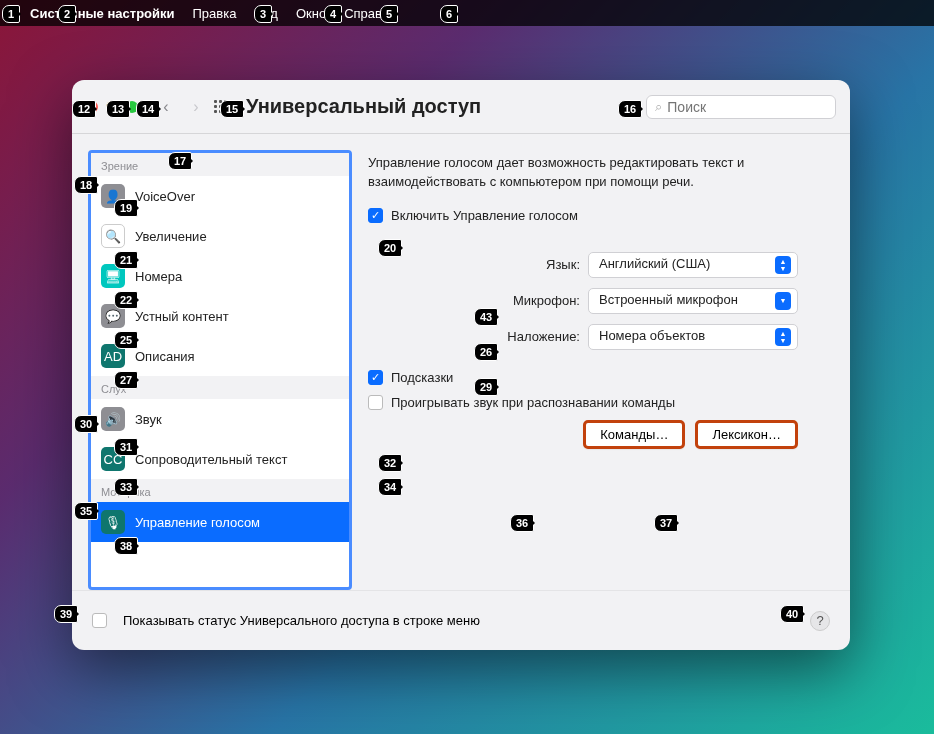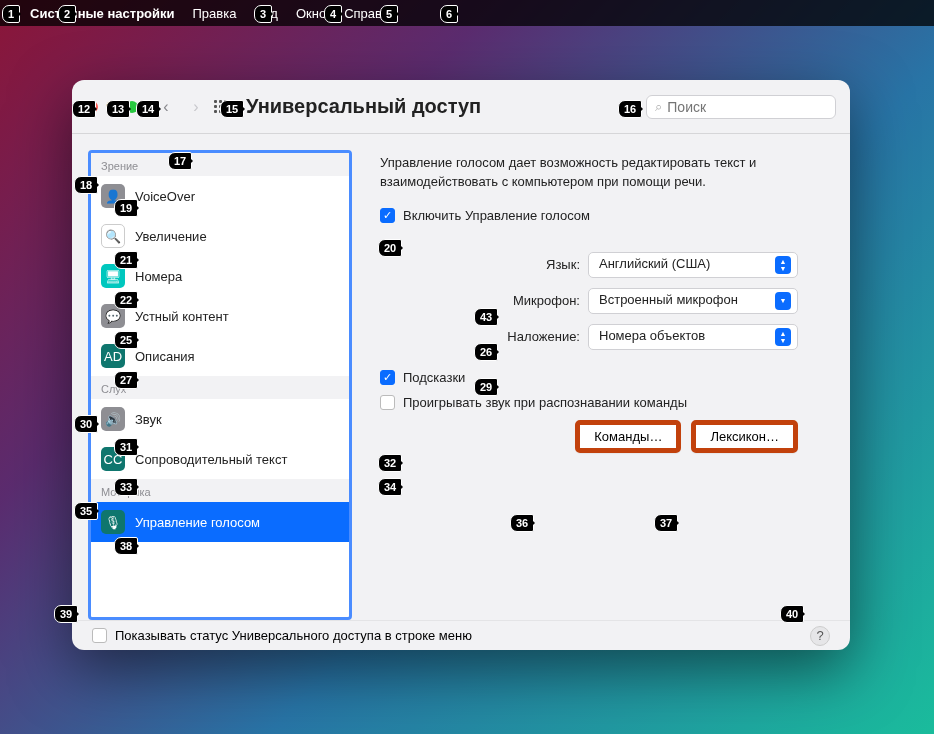--- a/index.html
+++ b/index.html
@@ -16,42 +16,42 @@
 .dot { width: 12px; height: 12px; border-radius: 50%; }
 .dot.red { background: #ff5f57; } .dot.yellow { background: #febc2e; } .dot.green { background: #28c840; }
 .navbtn { width: 24px; height: 24px; display: flex; align-items: center; justify-content: center; color: #8a8a8e; font-size: 16px; margin-right: 6px; }
 .gridicon { display: grid; grid-template-columns: repeat(4,3px); grid-template-rows: repeat(3,3px); gap: 2px; margin-right: 14px; }
 .gridicon span { background: #555; border-radius: 1px; }
 .title { font-size: 20px; font-weight: 600; color: #222; flex: 1; }
 .search { display: flex; align-items: center; background: #fff; border: 1px solid #d0d0d4; border-radius: 6px; padding: 3px 8px; width: 190px; }
 .search input { border: none; outline: none; font-size: 14px; flex: 1; background: transparent; color: #888; }
 .search .mag { color: #aaa; margin-right: 5px; font-size: 13px; }
 
-.content { flex: 1; display: flex; padding: 16px 16px 0 16px; gap: 24px; }
+.content { flex: 1; display: flex; padding: 16px 16px 0 16px; gap: 12px; }
 
 .sidebar { width: 264px; border: 3px solid #4a8cff; border-radius: 4px; background: #fff; overflow-y: auto; }
 .section-head { font-size: 11px; color: #8e8e93; padding: 7px 10px 4px; background: #f2f2f4; font-weight: 500; }
 .side-item { display: flex; align-items: center; padding: 8px 10px; gap: 10px; font-size: 13px; color: #222; cursor: default; }
 .side-item.selected { background: #0a6cff; color: #fff; }
 .side-icon { width: 24px; height: 24px; border-radius: 5px; display: flex; align-items: center; justify-content: center; font-size: 13px; color: #fff; flex-shrink: 0; }
 .ic-blue { background: #0f766e; } .ic-gray { background: #8e8e93; } .ic-cyan { background: #00c7be; } .ic-white { background: #fff; border: 1px solid #ccc; color: #555; }
 
 .main { flex: 1; padding: 4px 8px 0 4px; font-size: 13px; color: #222; }
 .desc { line-height: 1.45; margin-bottom: 16px; }
 .row { display: flex; align-items: center; margin-bottom: 10px; }
 .check { width: 15px; height: 15px; border-radius: 3px; border: 1px solid #bbb; margin-right: 8px; display: flex; align-items: center; justify-content: center; font-size: 11px; background: #fff; }
 .check.on { background: #0a6cff; border-color: #0a6cff; color: #fff; }
 .formtable { display: grid; grid-template-columns: 120px 210px; gap: 10px 8px; margin: 29px 0 20px 0; justify-content: flex-end; padding-right: 28px; }
 .formtable label { text-align: right; align-self: center; }
 .select { background: #fff; border: 1px solid #d0d0d4; border-radius: 5px; padding: 3px 6px 3px 10px; display: flex; justify-content: space-between; font-size: 13px; }
 .sel-arrows { width: 16px; height: 18px; background: #0a6cff; border-radius: 4px; color: #fff; display: flex; flex-direction: column; align-items: center; justify-content: center; font-size: 7px; line-height: 7px; }
 .btnrow { display: flex; gap: 10px; justify-content: flex-end; padding-right: 28px; margin-top: 8px; }
-.btn { background: #fff; border: 5px solid #c2410c; border-radius: 5px; padding: 4px 14px; font-size: 13px; box-shadow: 0 1px 1px rgba(0,0,0,0.05); }
-
-.footer { height: 30px; display: flex; align-items: center; padding: 0 20px; font-size: 13px; border-top: 1px solid #e4e4e6; margin-top: auto; }
+.btn { background: #fff; border: 3px solid #c2410c; border-radius: 5px; padding: 4px 14px; font-size: 13px; box-shadow: 0 1px 1px rgba(0,0,0,0.05); }
+
+.footer { height: 60px; display: flex; align-items: center; padding: 0 20px; gap: 8px; font-size: 13px; border-top: 1px solid #e4e4e6; margin-top: auto; }
 .footer .spacer { flex: 1; }
 .help { width: 20px; height: 20px; border-radius: 50%; background: #e6e6e8; color: #555; display: flex; align-items: center; justify-content: center; font-size: 13px; border: 1px solid #ccc; }
 
 .marker { position: absolute; background: #000; color: #fff; font-size: 11px; font-weight: 600; padding: 1px 5px; border-radius: 7px 2px 2px 7px; z-index: 999; line-height: 14px; border: 1px solid #fff; }
 .marker::before { content: ""; position: absolute; right: -6px; top: 50%; transform: translateY(-50%); border: 4px solid transparent; border-left-color: #000; }
 </style>
 </head>
 <body>
 
 <div class="menubar">

